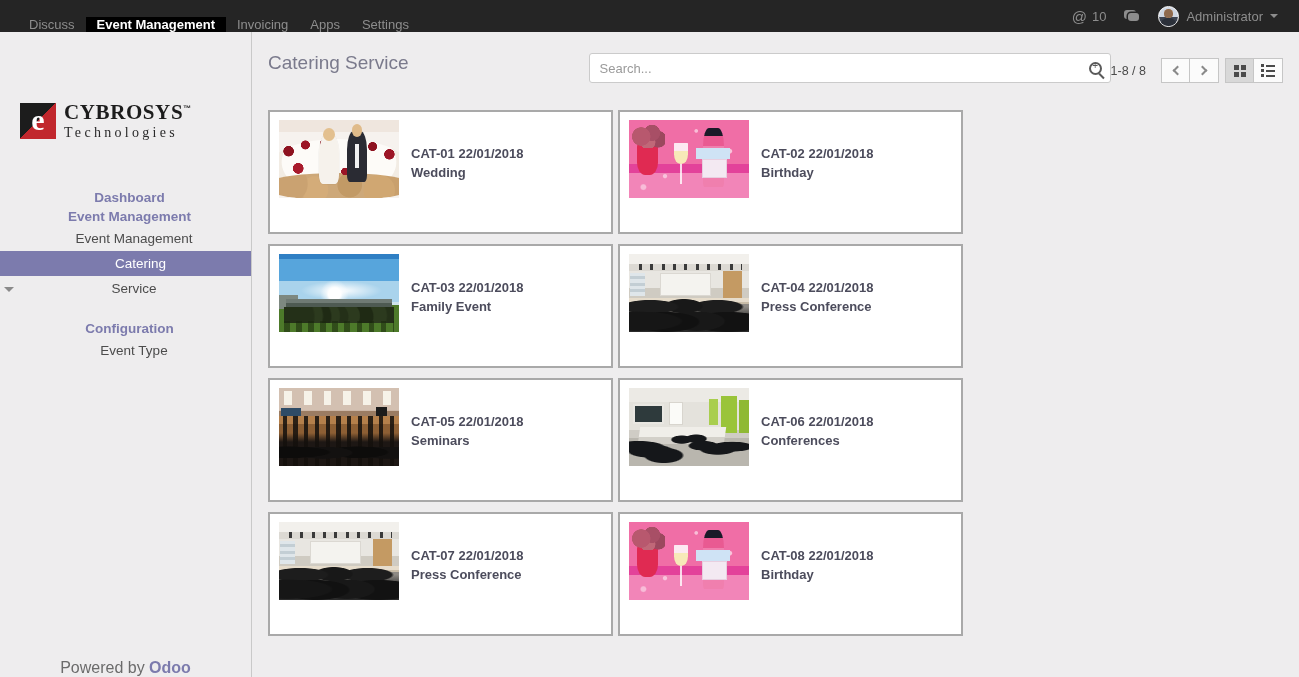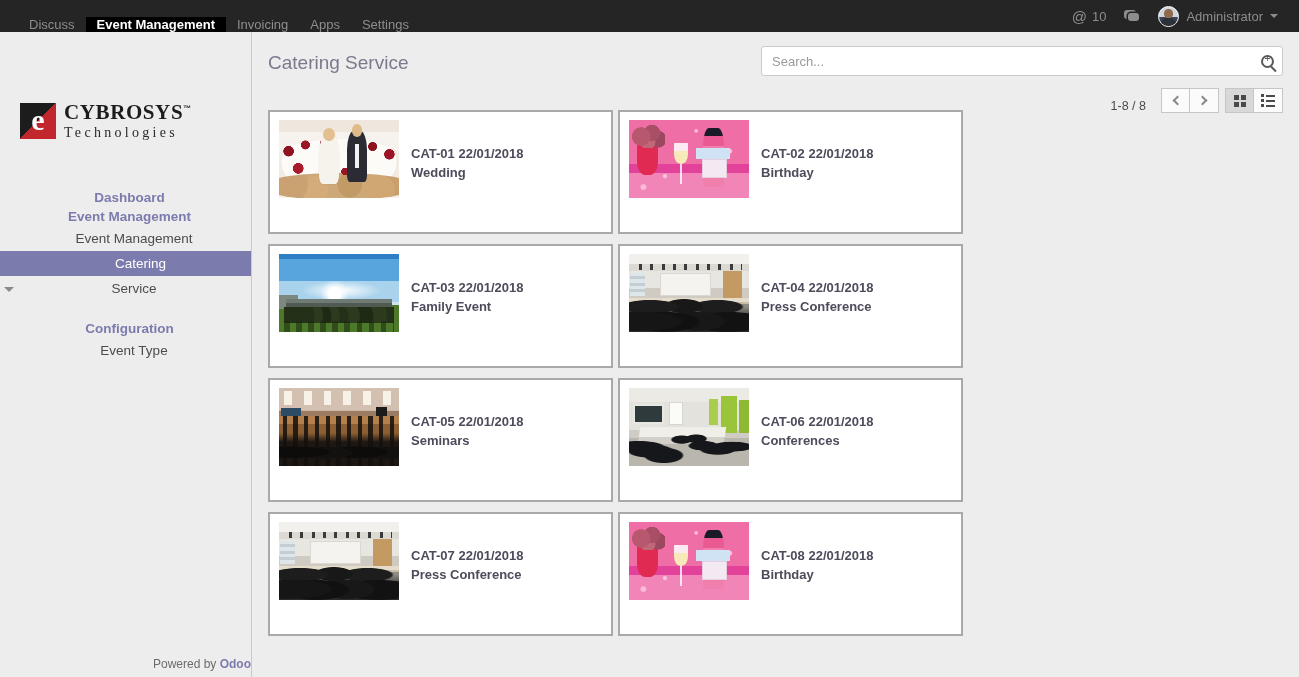--- a/index.html
+++ b/index.html
@@ -122,35 +122,35 @@
   .nav-link.selected { background: #7c7bad; color: #ffffff; }
   .nav-toggle { position: relative; }
   .nav-toggle .tri {
     position: absolute; left: 4px; top: 50%; margin-top: -2px;
     width:0;height:0;border-left:5px solid transparent;border-right:5px solid transparent;
     border-top:5px solid #8a8a8a;
   }
   .nav-gap { height: 18px; }
 
   #powered {
-    margin-top: auto; text-align: right;
-    padding-bottom: 6px; font-size: 12px; color: #6b6b6b;
+    margin-top: auto; text-align: center;
+    font-size: 16px; color: #6b6b6b;
   }
   #powered b { color: #7c7bad; font-weight: bold; }
 
   
   #main { flex: 1; background: #eeedee; display: flex; flex-direction: column; min-width: 0; }
   #ctrl {
     height: 78px; flex: none; position: relative;
     padding: 14px 16px 0 16px;
     display: flex; align-items: flex-start; justify-content: space-between;
   }
   #page-title { font-size: 19px; color: #7a7a8c; padding-left: 0px; padding-top: 6px; }
 
-  #right-ctrl { display: flex; flex-direction: column; align-items: flex-end; }
+  #right-ctrl { display: flex; align-items: flex-end; }
   #searchbox {
     width: 522px; height: 30px; background: #ffffff;
     border: 1px solid #cbcbcb; border-radius: 3px;
     display: flex; align-items: center; padding: 0 8px;
   }
   #search-input {
     flex: 1; border: none; outline: none; font-size: 13px; color: #333;
     font-family: "Liberation Sans", sans-serif; background: transparent;
   }
   #search-input::placeholder { color: #9a9a9a; }
@@ -159,21 +159,21 @@
     position: relative; flex: none; margin-left: 6px;
   }
   .mag:after {
     content:""; position:absolute; right:-5px; bottom:-4px;
     width:7px; height:2px; background:#5a5a5a; transform: rotate(45deg);
   }
   .mag:before {
     content:"+"; position:absolute; left:0px; top:-4px; font-size:10px; color:#5a5a5a; line-height:11px; width:9px; text-align:center;
   }
 
-  #pager-row { display: flex; align-items: flex-end; margin-top: 12px; }
+  #pager-row { display: flex; align-items: center; margin-top: 12px; }
   #pager-count { font-size: 12.5px; color: #4a4a4a; margin-right: 9px; }
   .btn-grp { display: flex; margin-left: 6px; }
   .sqbtn {
     width: 29px; height: 25px;
     border: 1px solid #c6c6c6; background: #fbfbfb;
     display: flex; align-items: center; justify-content: center;
     cursor: pointer;
   }
   .sqbtn + .sqbtn { border-left: none; }
   .sqbtn.on { background: #d8d8d8; }

